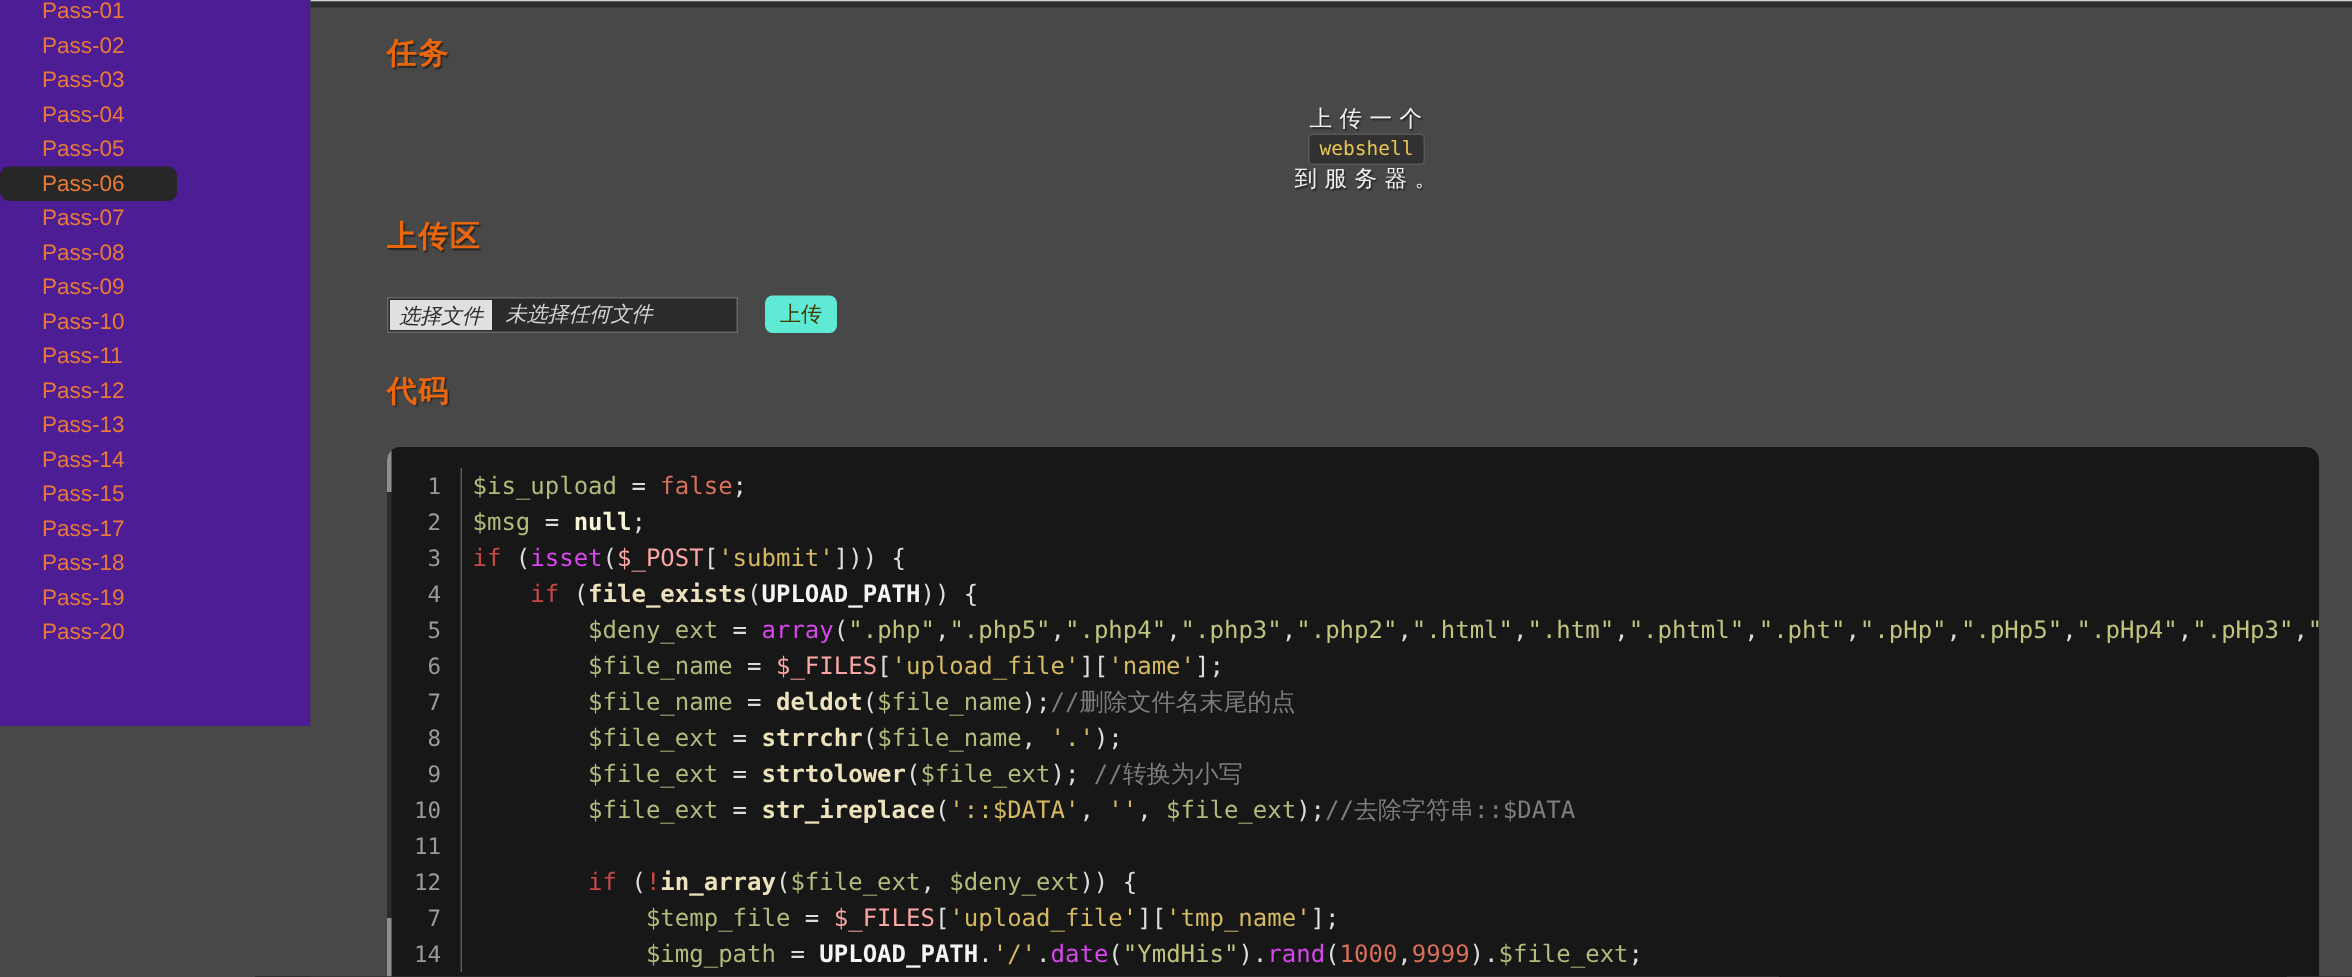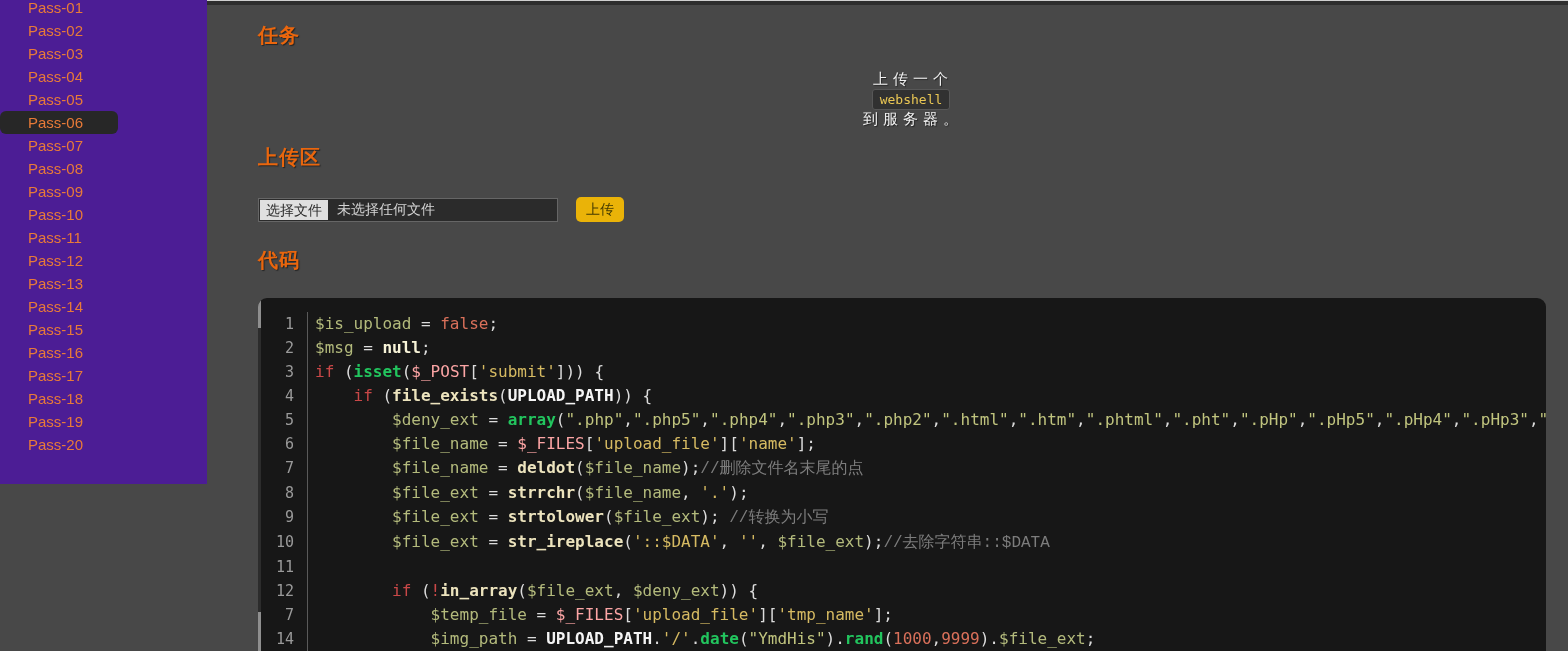--- a/index.html
+++ b/index.html
@@ -83,27 +83,28 @@
     color: #f1f1f1;
     letter-spacing: 5px;
     text-shadow: 1px 1px 1px rgba(0,0,0,.5);
   }
   .upload-row {
     margin-top: 26px;
     display: flex;
     align-items: center;
   }
   .file-input {
-    width: 300px;
+    width: 234px;
     height: 24px;
     background: #2b2b2b;
     border: 1px solid #666;
     display: flex;
     align-items: center;
     cursor: pointer;
+    font-style: italic;
   }
   .choose-btn {
     height: 20px;
     line-height: 20px;
     margin: 1px;
     padding: 0 6px;
     background: #e0e0e0;
     color: #2b2b2b;
     font-size: 14px;
     white-space: nowrap;
@@ -111,21 +112,21 @@
   .file-name {
     font-size: 14px;
     color: #d4d4d4;
     padding-left: 8px;
     white-space: nowrap;
   }
   .upload-btn {
     margin-left: 18px;
     height: 25px;
     padding: 0 10px;
-    background: #eab308;
+    background: #5eead4;
     color: #433a00;
     font-size: 14px;
     border: none;
     border-radius: 5px;
     font-family: "Liberation Sans", sans-serif;
     cursor: pointer;
   }
   .sec-heading.h-code { margin-top: 25px; }
 
   
@@ -170,28 +171,28 @@
     border-right: 1px solid #5a5a5a;
     margin-right: 7px;
     font-size: 15px;
   }
   .code-text { white-space: pre; color: #dcdcdc; }
 
   
   .t-v  { color: #b3ba7c; }                      
   .t-u  { color: #fca5a5; }                      
   .t-k  { color: #c94848; }                      
-  .t-f1 { color: #22c55e; font-weight: bold; }   
+  .t-f1 { color: #d946ef; font-weight: normal; }   
   .t-f2 { color: #ece3bd; font-weight: bold; }   
   .t-c  { color: #f5f5f5; font-weight: bold; }   
   .t-s  { color: #d6ba62; }                      
   .t-sd { color: #c0c47e; }                      
   .t-n  { color: #d9705a; }                      
   .t-b  { color: #f7f3d7; font-weight: bold; }   
-  .t-m  { color: #7d7d7d; font-family: Liberation Mono, monospace; }                      
+  .t-m  { color: #7d7d7d; }                      
   .t-p  { color: #dcdcdc; }                      
 </style>
 </head>
 <body>
 
 <div class="sidebar">
   <div class="side-nav">
       <div class="side-item">Pass-01</div>
       <div class="side-item">Pass-02</div>
       <div class="side-item">Pass-03</div>
@@ -200,21 +201,20 @@
       <div class="side-item active">Pass-06</div>
       <div class="side-item">Pass-07</div>
       <div class="side-item">Pass-08</div>
       <div class="side-item">Pass-09</div>
       <div class="side-item">Pass-10</div>
       <div class="side-item">Pass-11</div>
       <div class="side-item">Pass-12</div>
       <div class="side-item">Pass-13</div>
       <div class="side-item">Pass-14</div>
       <div class="side-item">Pass-15</div>
-      <div class="side-item">Pass-16</div>
       <div class="side-item">Pass-17</div>
       <div class="side-item">Pass-18</div>
       <div class="side-item">Pass-19</div>
       <div class="side-item">Pass-20</div>
     </div>
 </div>
 
 <div class="main">
   <div class="top-line1"></div>
   <div class="top-line2"></div>

